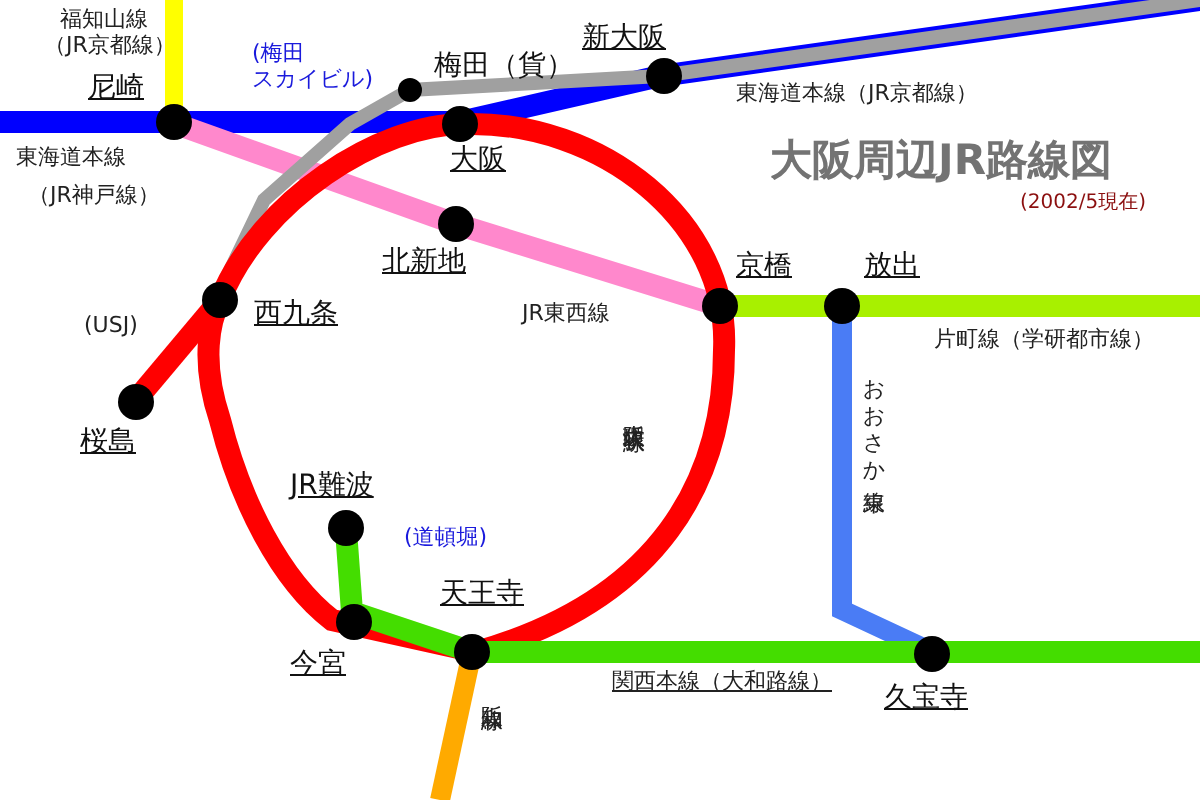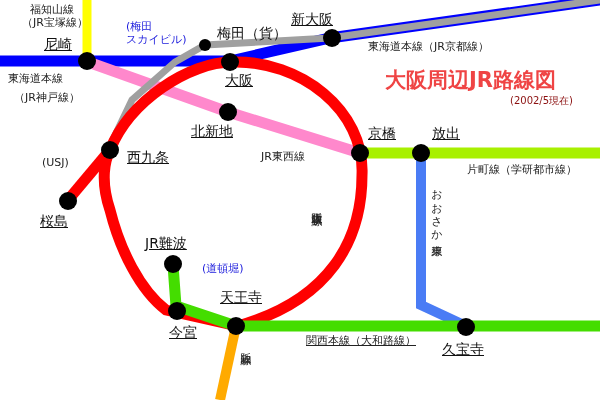--- a/index.html
+++ b/index.html
@@ -4,21 +4,21 @@
 <style>
   html, body { margin:0; padding:0; background:#ffffff; }
   body { width:600px; height:400px; overflow:hidden; position:relative;
          font-family: "DejaVu Sans", "Liberation Sans", sans-serif; }
   #map { position:absolute; left:0; top:0; width:600px; height:400px; }
   .lbl { position:absolute; color:#111; white-space:nowrap; line-height:1; }
   .st  { font-size:14px;text-decoration:underline; }
   .ln  { font-size:11px; color:#222; }
   .blue{ color:#1a1adc; font-size:11px; }
   .vert{ writing-mode: vertical-rl; text-orientation: upright; letter-spacing:1px; }
-  .title { position:absolute; left:385px; top:66px; font-size:21px; font-weight:bold; color:#ef4444; letter-spacing:0px; }
+  .title { position:absolute; left:385px; top:66px; font-size:21px; font-weight:bold; color:#737373; letter-spacing:0px; }
   .date  { position:absolute; left:510px; top:94px; font-size:10px; color:#8b0f0f; }
 </style>
 </head>
 <body>
 
 <svg id="map" viewBox="0 0 600 400" xmlns="http://www.w3.org/2000/svg">
 
   <path d="M87 0 L87 62" stroke="#ffff00" stroke-width="9" fill="none"></path>
 
   <path d="M0 61 L230 61 L330 38 L600 0" stroke="#0000ff" stroke-width="11" fill="none"></path>
@@ -60,25 +60,25 @@
 <span class="lbl" style="left:217px;top:26px;font-size:14px;">梅田（貨）</span>
 <span class="lbl st" style="left:291px;top:12px;">新大阪</span>
 <span class="lbl st" style="left:225px;top:73px;">大阪</span>
 <span class="lbl st" style="left:191px;top:124px;">北新地</span>
 <span class="lbl st" style="left:127px;top:150px;">西九条</span>
 <span class="lbl st" style="left:40px;top:214px;">桜島</span>
 <span class="lbl st" style="left:368px;top:126px;">京橋</span>
 <span class="lbl st" style="left:432px;top:126px;">放出</span>
 <span class="lbl st" style="left:145px;top:236px;">JR難波</span>
 <span class="lbl st" style="left:220px;top:290px;">天王寺</span>
-<span class="lbl st" style="left:145px;top:325px;margin-left:24px;">今宮</span>
+<span class="lbl st" style="left:145px;top:325px;">今宮</span>
 <span class="lbl st" style="left:442px;top:342px;">久宝寺</span>
 
 <span class="lbl ln" style="left:30px;top:4px;">福知山線</span>
-<span class="lbl ln" style="left:22px;top:17px;">（JR宝塚線）</span>
+<span class="lbl ln" style="left:22px;top:17px;">（JR京都線）</span>
 <span class="lbl ln" style="left:8px;top:73px;">東海道本線</span>
 <span class="lbl ln" style="left:14px;top:92px;">（JR神戸線）</span>
 <span class="lbl ln" style="left:368px;top:41px;">東海道本線（JR京都線）</span>
 <span class="lbl ln" style="left:261px;top:151px;">JR東西線</span>
 <span class="lbl ln vert" style="left:311px;top:203px;">大阪環状線</span>
 <span class="lbl ln" style="left:467px;top:164px;">片町線（学研都市線）</span>
 <span class="lbl ln vert" style="left:431px;top:182px;">おおさか東線</span>
 <span class="lbl ln" style="left:306px;top:335px;text-decoration:underline;">関西本線（大和路線）</span>
 <span class="lbl ln vert" style="left:240px;top:344px;">阪和線</span>
 

